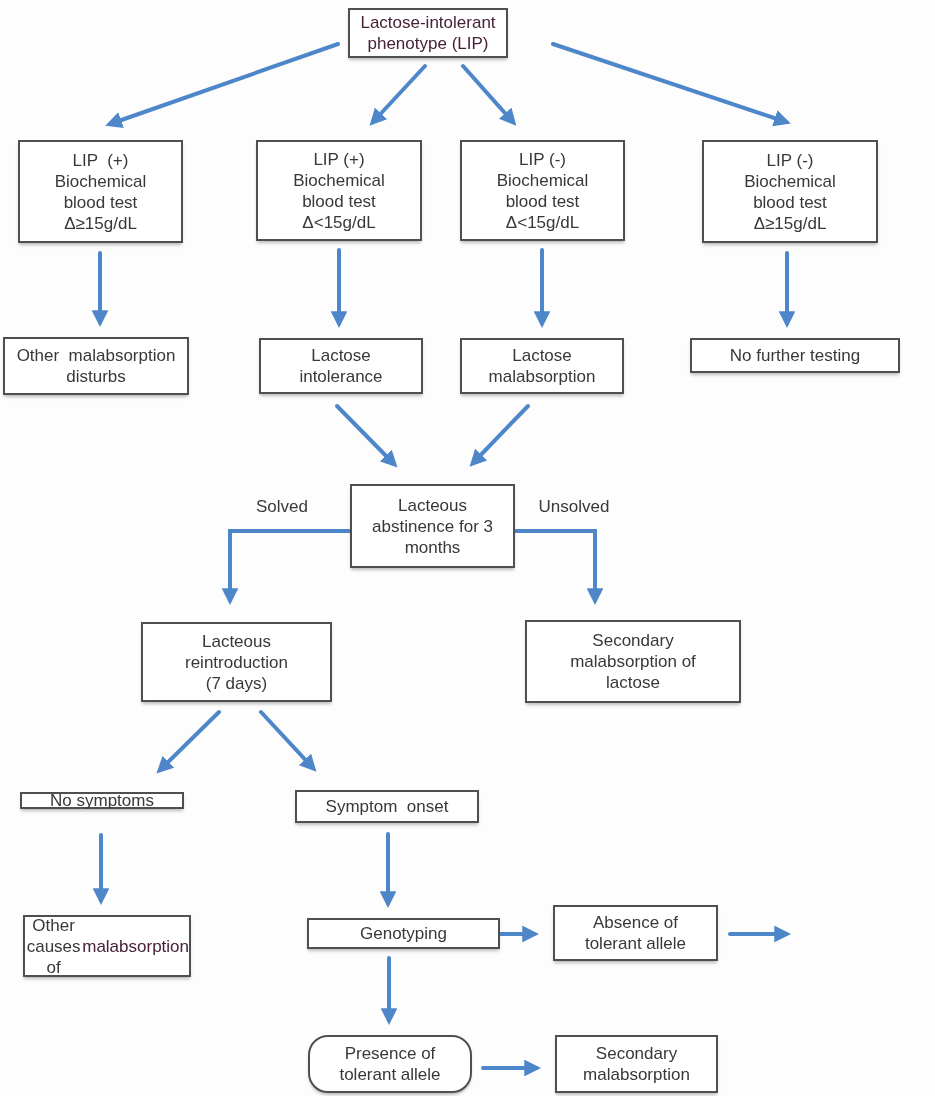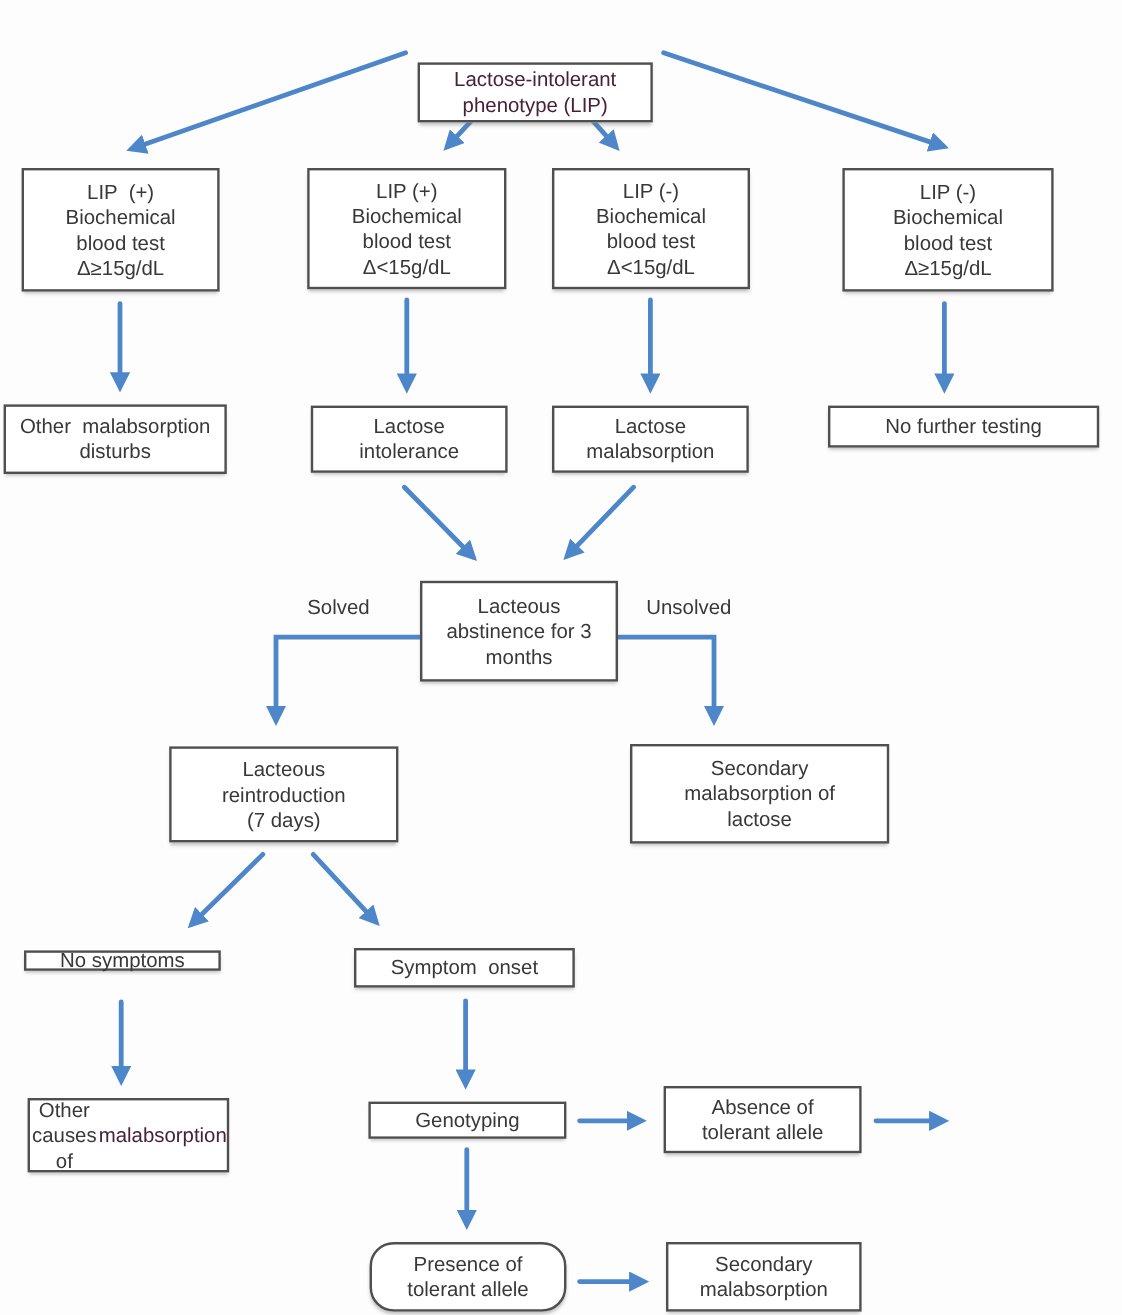--- a/index.html
+++ b/index.html
@@ -22,36 +22,36 @@
     color:var(--color-text,#383838);
     font-size:17px; line-height:21px;
     box-shadow:0 3px 3px -1px rgba(110,110,110,0.45);
   }
   .accent { color:var(--color-accent_text,#472137); }
   .edge-label {
     position:absolute; color:var(--color-text,#383838);
     font-size:17px; line-height:21px; text-align:center;
   }
   
-  .b-lip        { left:348px; top:8px;    width:196px; height:50px;margin-top:44px; }
+  .b-lip        { left:348px; top:8px;    width:160px; height:50px; }
   .b-a          { left:18px;  top:140px;  width:165px; height:103px; }
   .b-b          { left:256px; top:140px;  width:166px; height:101px; }
   .b-c          { left:460px; top:140px;  width:165px; height:101px; }
   .b-d          { left:702px; top:140px;  width:176px; height:103px; }
   .b-othermal   { left:3px;   top:337px;  width:186px; height:58px; }
   .b-intol      { left:259px; top:338px;  width:164px; height:56px; }
   .b-malabs     { left:460px; top:338px;  width:164px; height:56px; }
-  .b-nofurther  { left:690px; top:338px;  width:226px; height:35px; }
+  .b-nofurther  { left:690px; top:338px;  width:210px; height:35px; }
   .b-abst       { left:350px; top:484px;  width:165px; height:84px; }
   .b-reintro    { left:141px; top:622px;  width:191px; height:80px; }
   .b-secmal-lact{ left:525px; top:620px;  width:216px; height:83px; }
   .b-nosym      { left:20px;  top:792px;  width:164px; height:17px; }
   .b-symonset   { left:295px; top:790px;  width:184px; height:33px; }
   .b-othercauses{ left:23px;  top:915px;  width:168px; height:62px; }
-  .b-geno       { left:307px; top:918px;  width:165px; height:31px; }
+  .b-geno       { left:307px; top:918px;  width:193px; height:31px; }
   .b-absence    { left:553px; top:905px;  width:165px; height:56px; }
   .b-lactdef    { left:803px; top:901px;  width:122px; height:62px; }
   .b-presence   { left:308px; top:1035px; width:164px; height:58px;border-radius:20px; }
   .b-secmal     { left:555px; top:1035px; width:163px; height:58px; }
   .lbl-solved   { left:246px; top:496px;  width:72px; }
   .lbl-unsolved { left:530px; top:496px;  width:88px; }
 </style>
 </head>
 <body>
 

